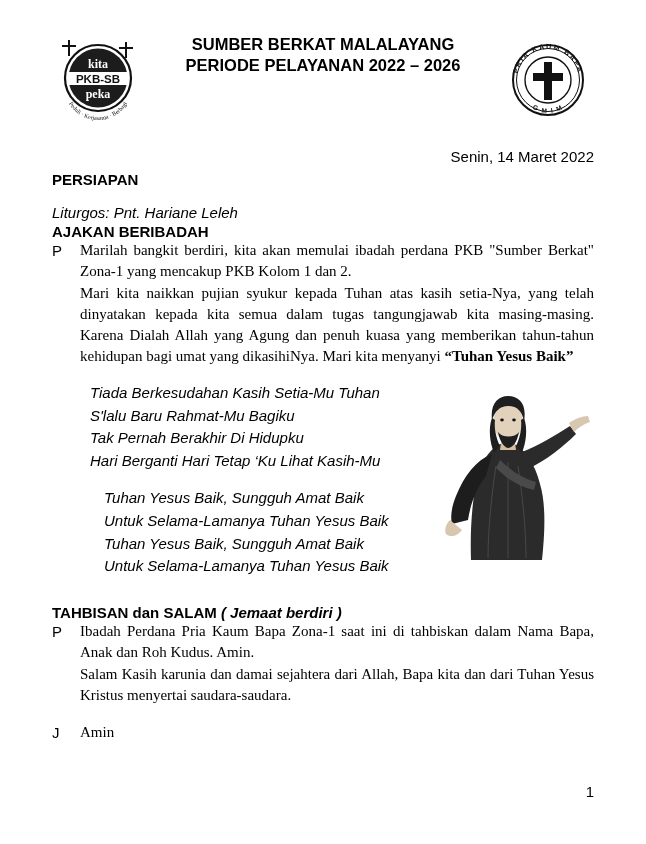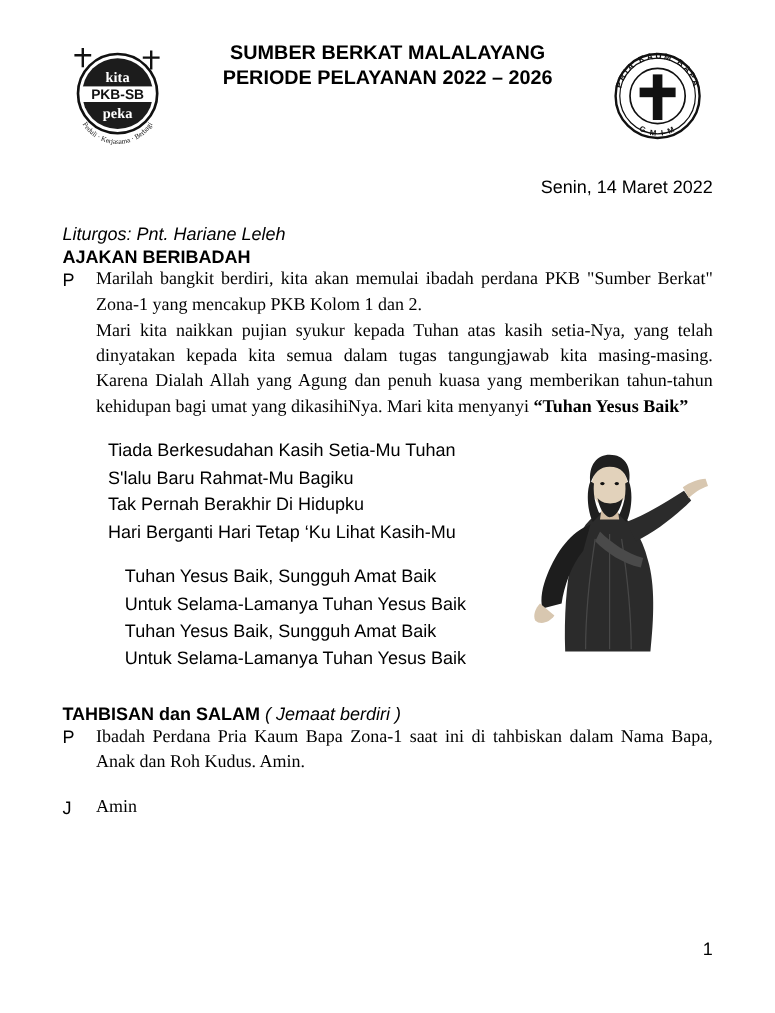--- a/index.html
+++ b/index.html
@@ -101,20 +101,21 @@
   }
   .bold { font-weight: bold; }
 
   
   .song-area {
     position: relative;
     min-height: 190px;
     margin-top: 14px;
   }
   .song-block {
+    font-style: italic;
     font-size: 15px;
     line-height: 1.52;
     padding-left: 38px;
   }
   .song-block .verse2 {
     padding-left: 14px;
     margin-top: 14px;
   }
   .jesus-figure {
     position: absolute;
@@ -122,21 +123,21 @@
     top: 10px;
     width: 170px;
     height: 180px;
   }
 
   .tahbisan-head {
     font-size: 15px;
     font-weight: bold;
   }
   .tahbisan-head .paren {
-    font-weight: normal;
+    font-weight: bold;
     font-style: italic;
   }
 
   .page-number {
     position: absolute;
     right: 52px;
     bottom: 44px;
     font-size: 15px;
   }
 </style>
@@ -199,20 +200,21 @@
         </text>
         <text font-family="Liberation Sans, sans-serif" font-size="6.5" font-weight="bold" letter-spacing="1.4" fill="#111">
           <textPath href="#arcBotR" startOffset="50%" text-anchor="middle">G M I M</textPath>
         </text>
       </svg>
     </div>
   </div>
 
   <div class="date-line">Senin, 14 Maret 2022</div>
 
+  <div class="sec-head">PERSIAPAN</div>
 
   <div class="spacer-md"></div>
 
   <div class="italic">Liturgos: Pnt. Hariane Leleh</div>
   <div class="sec-head">AJAKAN BERIBADAH</div>
 
   <div class="speaker-row">
     <div class="who">P</div>
     <div class="body">
       <p>Marilah bangkit berdiri, kita akan memulai ibadah perdana PKB "Sumber Berkat" Zona-1 yang mencakup PKB Kolom 1 dan 2.</p>
@@ -280,20 +282,21 @@
 
   <div class="tahbisan-head">
     <span>TAHBISAN dan SALAM</span>
     <span class="paren">( Jemaat berdiri )</span>
   </div>
 
   <div class="speaker-row">
     <div class="who">P</div>
     <div class="body">
       <p>Ibadah Perdana Pria Kaum Bapa Zona-1 saat ini di tahbiskan dalam Nama Bapa, Anak dan Roh Kudus. Amin.</p>
+      <p>Salam Kasih karunia dan damai sejahtera dari Allah, Bapa kita  dan dari Tuhan Yesus Kristus menyertai saudara-saudara.</p>
     </div>
   </div>
 
   <div class="spacer-md"></div>
 
   <div class="speaker-row">
     <div class="who">J</div>
     <div class="body">Amin</div>
   </div>
 

